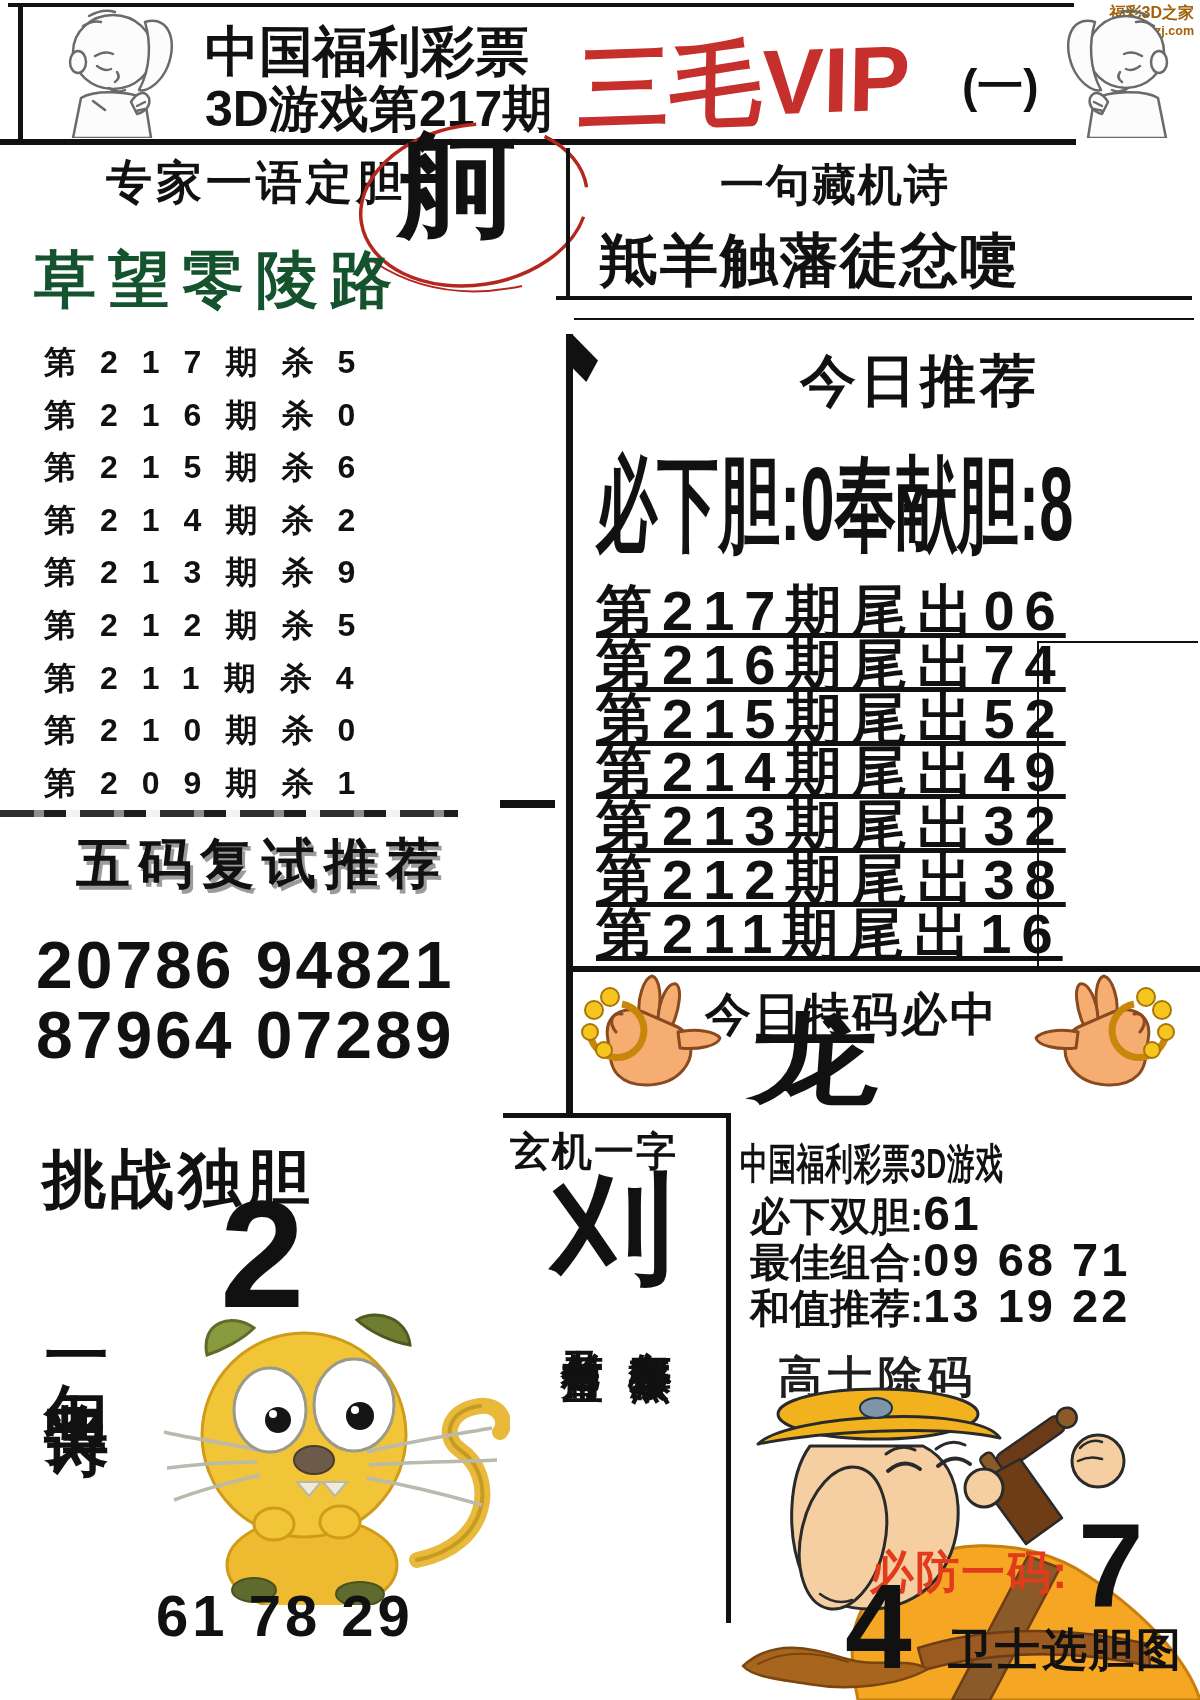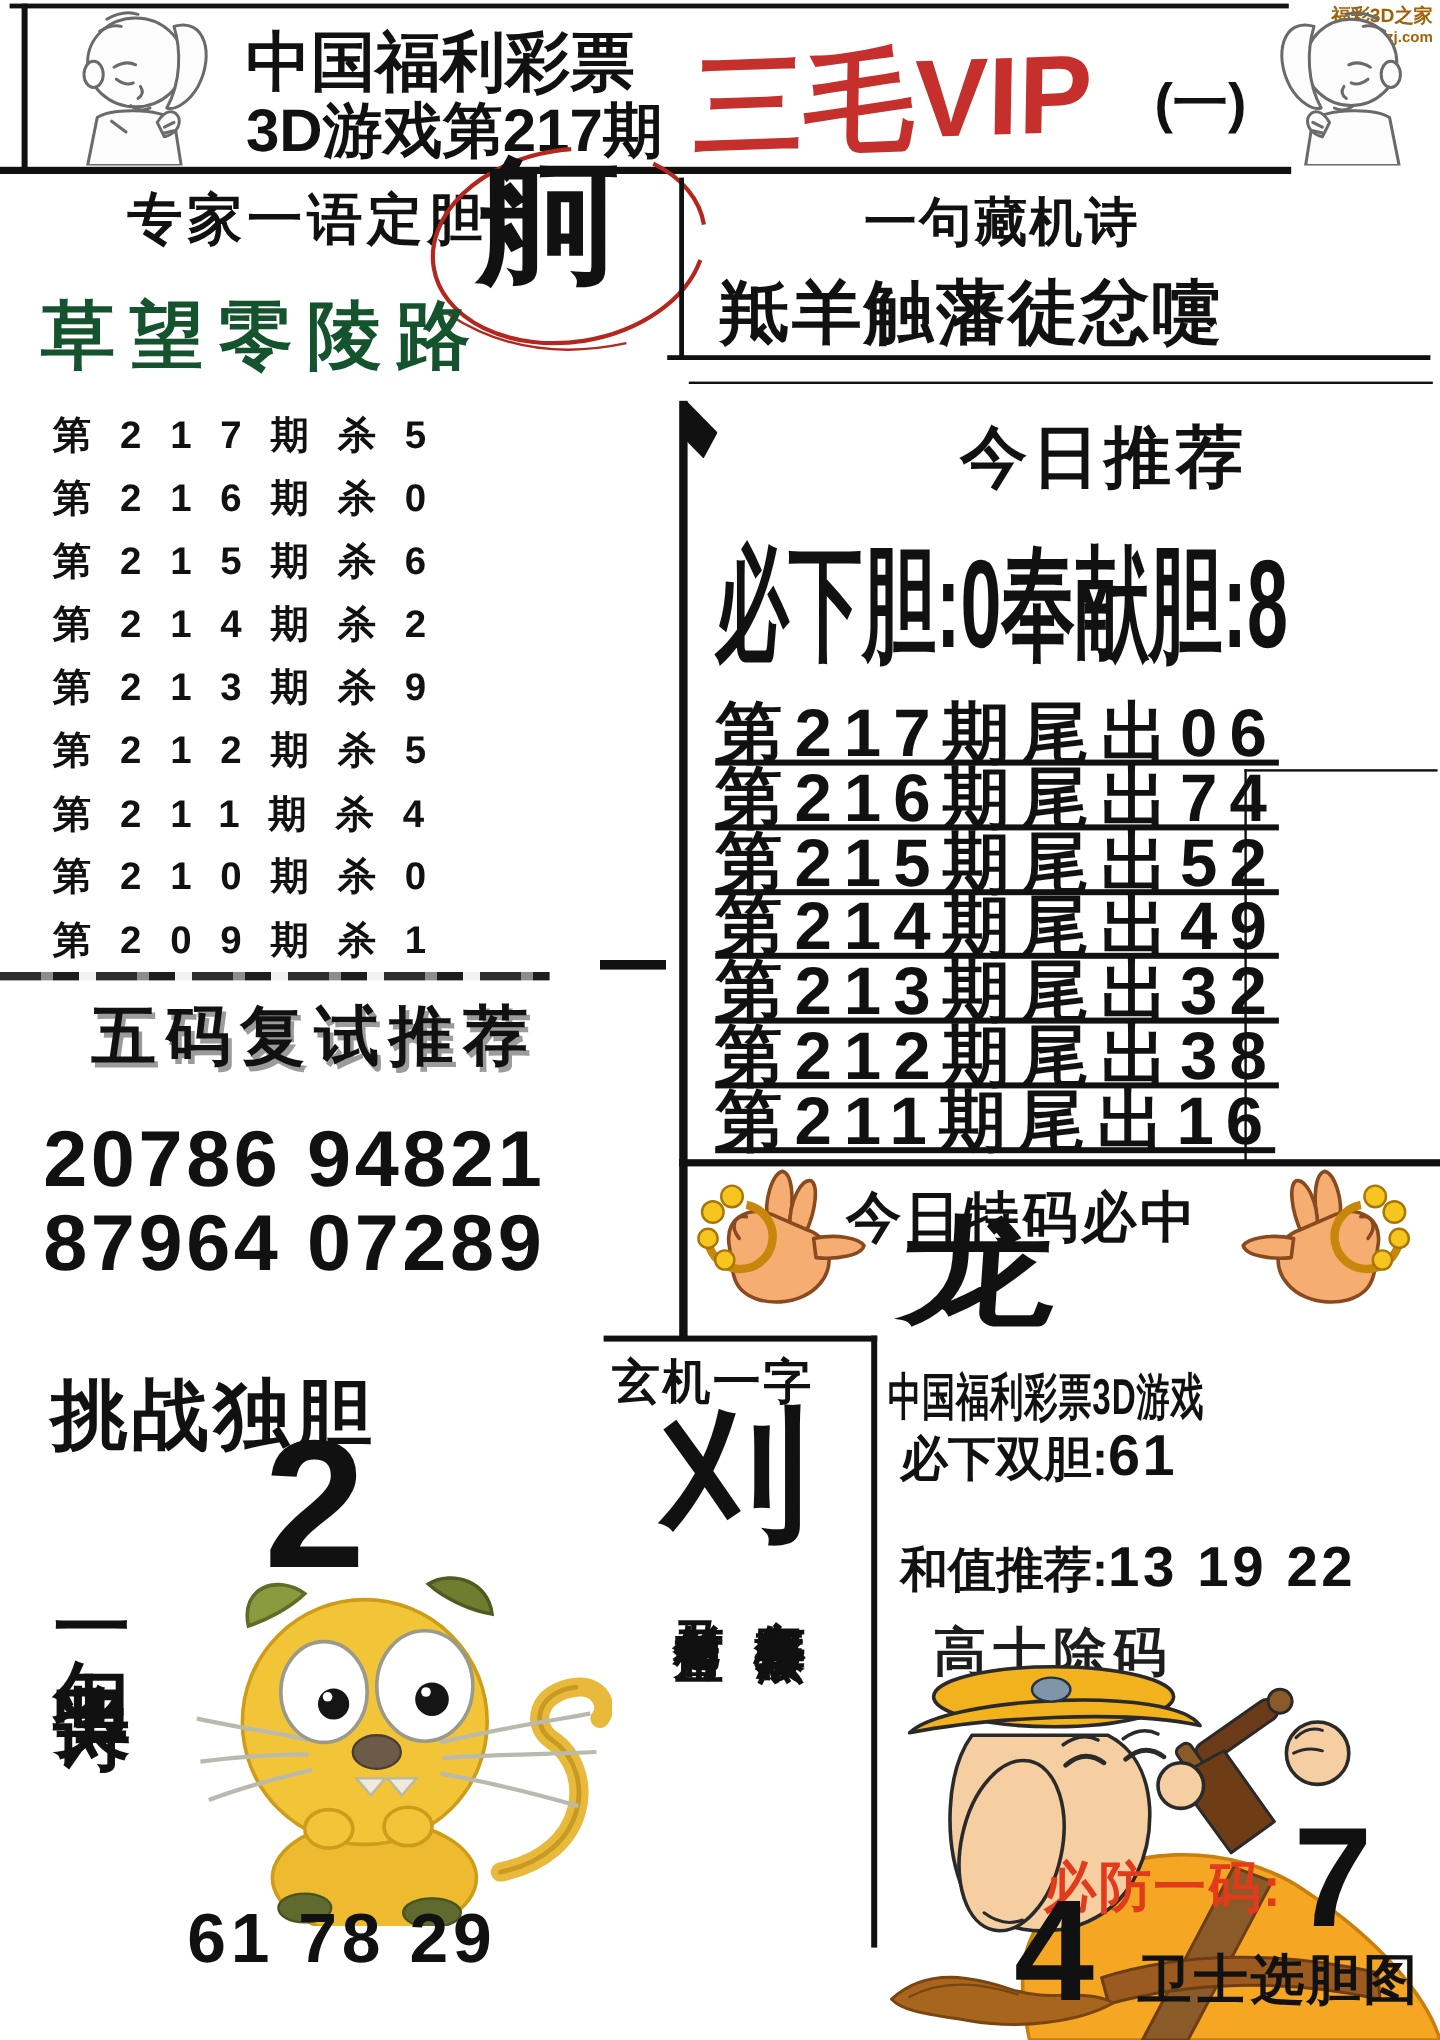--- a/index.html
+++ b/index.html
@@ -206,20 +206,23 @@
 
   <div class="abs b nowrap" style="left:510px;top:1124px;font-size:40px;letter-spacing:2px;">玄机一字</div>
   <div class="abs b" style="left:552px;top:1166px;font-size:122px;line-height:1;">刈</div>
   <div class="abs b vert" style="left:622px;top:1316px;font-size:42px;letter-spacing:2px;">客心何事转凄然</div>
   <div class="abs b vert" style="left:554px;top:1316px;font-size:42px;letter-spacing:2px;">老马何曾有角生</div>
 
   <div class="abs b nowrap" style="left:740px;top:1136px;font-size:42px;transform:scaleX(0.66);transform-origin:0 0;letter-spacing:1px;">中国福利彩票3D游戏</div>
   <div class="abs nowrap" style="left:750px;top:1186px;">
     <span class="b" style="font-size:40px;">必下双胆:</span><span class="b" style="font-size:48px;letter-spacing:2px;">61</span>
   </div>
+  <div class="abs nowrap" style="left:750px;top:1232px;">
+    <span class="b" style="font-size:40px;">最佳组合:</span><span class="b" style="font-size:47px;letter-spacing:3px;">09 68 71</span>
+  </div>
   <div class="abs nowrap" style="left:750px;top:1278px;">
     <span class="b" style="font-size:40px;">和值推荐:</span><span class="b" style="font-size:47px;letter-spacing:3px;">13 19 22</span>
   </div>
 
   <div class="abs b nowrap" style="left:778px;top:1348px;font-size:44px;letter-spacing:6px;color:#1d1d1d;">高士除码</div>
 
   <svg class="abs" style="left:728px;top:1386px;" width="472" height="314" viewBox="0 0 472 314">
     <g stroke-linecap="round" stroke-linejoin="round">
       <g transform="rotate(-35 300 60)">
         <rect x="265" y="50" width="78" height="18" rx="8" fill="#6b3a18" stroke="#2a2a2a" stroke-width="2.5"></rect>

